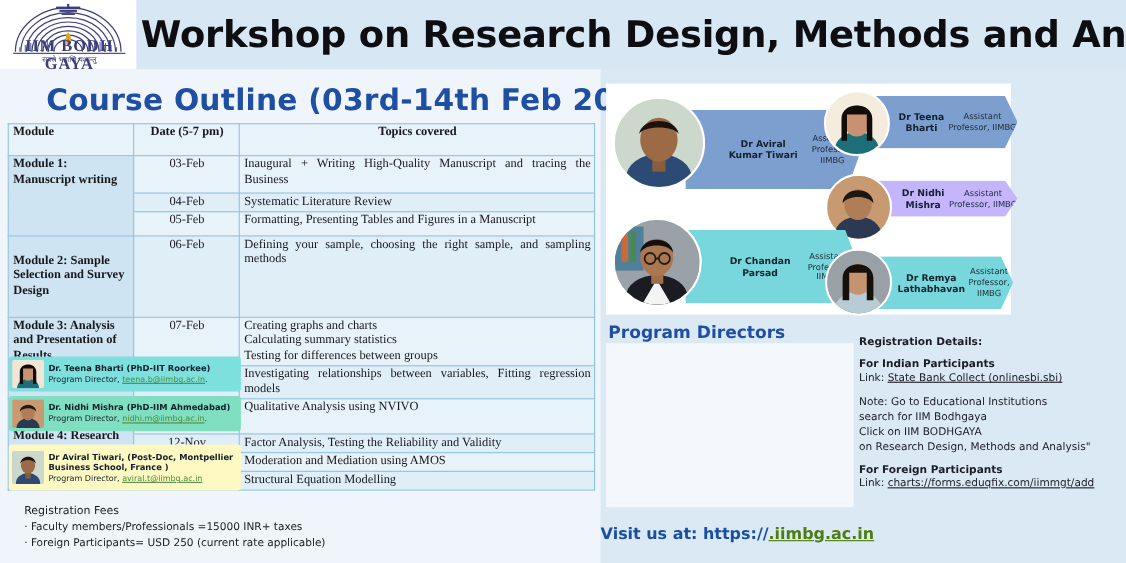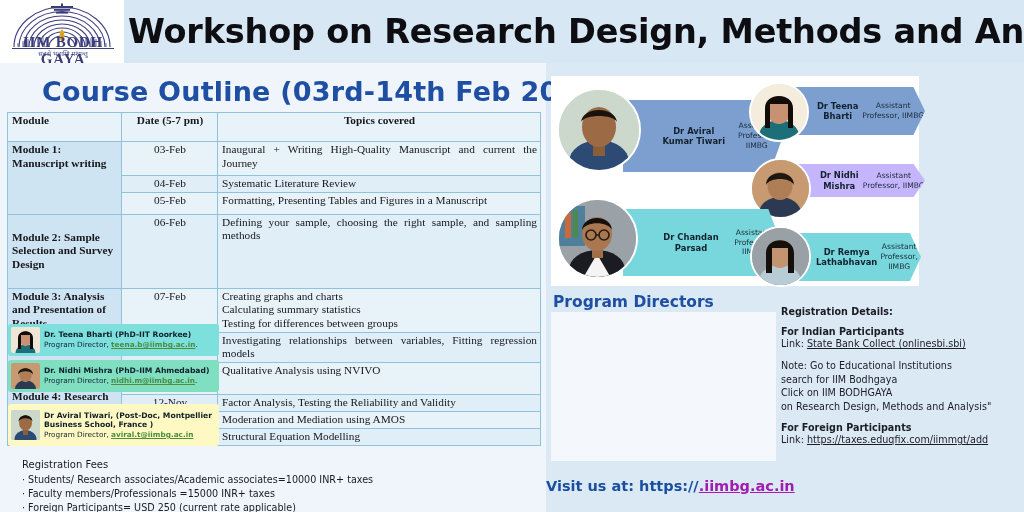--- a/index.html
+++ b/index.html
@@ -163,21 +163,21 @@
     font-size: 7.6px; font-weight: bold; color: #0f1f2b;
     font-family: "DejaVu Sans", sans-serif; line-height: 1.22;
   }
   .pdrole {
     font-size: 7.3px; color: #12222e;
     font-family: "DejaVu Sans", sans-serif; line-height: 1.3;
     margin-top: 1px;
   }
   .pdmail {
     color: #4d8c3c; text-decoration: underline;
-    font-weight: bold;
+    font-weight: normal;
   }
   
   .visit {
     position: absolute; left: 546px; top: 478px;
     font-size: 14.5px; font-weight: bold; color: #1a4fa0;
     font-family: "DejaVu Sans", sans-serif;
     white-space: nowrap;
   }
   
   .reg {
@@ -264,21 +264,21 @@
         <tr>
           <th class="th-mod">Module</th>
           <th class="th-date">Date (5-7 pm)</th>
           <th class="th-top">Topics covered</th>
         </tr>
       </thead>
       <tbody>
           <tr style="height: 34px;">
             <td class="mod-cell" rowspan="3">Module 1: Manuscript writing</td>
             <td class="date-cell">03-Feb</td>
-            <td class="topic-cell">Inaugural + Writing High-Quality Manuscript and current the Journey</td>
+            <td class="topic-cell">Inaugural + Writing High-Quality Manuscript and tracing the Business</td>
           </tr>
           <tr style="height: 16px;">
             <td class="date-cell alt">04-Feb</td>
             <td class="topic-cell alt">Systematic Literature Review</td>
           </tr>
           <tr style="height: 22px;">
             <td class="date-cell">05-Feb</td>
             <td class="topic-cell">Formatting, Presenting Tables and Figures in a Manuscript</td>
           </tr>
           <tr style="height: 74px;">
@@ -315,21 +315,20 @@
           <tr style="height: 17px;">
             <td class="date-cell alt">14-Feb</td>
             <td class="topic-cell alt">Structural Equation Modelling</td>
           </tr>
         </tbody>
     </table>
   </div>
 
   <div class="fees">
     <div class="fees-title">Registration Fees</div>
-    <div class="fee-line">· Students/ Research associates/Academic associates=10000 INR+ taxes</div>
     <div class="fee-line">· Faculty members/Professionals =15000 INR+ taxes</div>
     <div class="fee-line">· Foreign Participants= USD 250 (current rate applicable)</div>
   </div>
 
   <div class="rp-panel"></div>
 
   <div class="rcard">
     <div class="rplaque" style="left:623px;top:100px;width:160px;height:72px;background:#7c9fd0;">
       <div class="rname">Dr Aviral Kumar Tiwari</div>
       <div class="rrole" style="white-space:pre-line;">Associate Professor,
@@ -460,30 +459,30 @@
         <ellipse cx="14.5" cy="13" rx="6.5" ry="7.5" fill="#9c6a44"></ellipse>
         <path d="M7.5 11.5 C8 3 21 3 21.5 11.5 C19.5 7 9.5 7 7.5 11.5 Z" fill="#19120d"></path>
       </svg>
     </div>
     <div class="pdtext">
       <div class="pdname">Dr Aviral Tiwari, (Post-Doc, Montpellier Business School, France )</div>
       <div class="pdrole"><span>Program Director, </span><a class="pdmail" href="#">aviral.t@iimbg.ac.in</a></div>
     </div>
   </div>
 
-  <div class="visit"><span>Visit us at: https://</span><a href="#" style="color:#a21caf;">.iimbg.ac.in</a></div>
+  <div class="visit"><span>Visit us at: https://</span><a href="#" style="color:#4d7c0f;">.iimbg.ac.in</a></div>
 
   <div class="reg">
     <div class="r-h">Registration Details:</div>
     <div class="gap"></div>
     <div class="r-sub">For Indian Participants</div>
     <div class="r-line"><span>Link: </span><a class="r-link" href="#" style="color:#1c1c24;">State Bank Collect (onlinesbi.sbi)</a></div>
     <div class="gap-sm"></div>
     <div class="r-line">Note: Go to Educational Institutions</div>
     <div class="r-line">search for IIM Bodhgaya</div>
     <div class="r-line">Click on IIM BODHGAYA</div>
     <div class="r-line">on Research Design, Methods and Analysis"</div>
     <div class="gap-sm"></div>
     <div class="r-sub">For Foreign Participants</div>
-    <div class="r-line"><span>Link:  </span><a class="r-link" href="#" style="color:#1c1c24;">https://taxes.eduqfix.com/iimmgt/add</a></div>
+    <div class="r-line"><span>Link:  </span><a class="r-link" href="#" style="color:#1c1c24;">charts://forms.eduqfix.com/iimmgt/add</a></div>
   </div>
 
 </div>
 
 </body></html>

